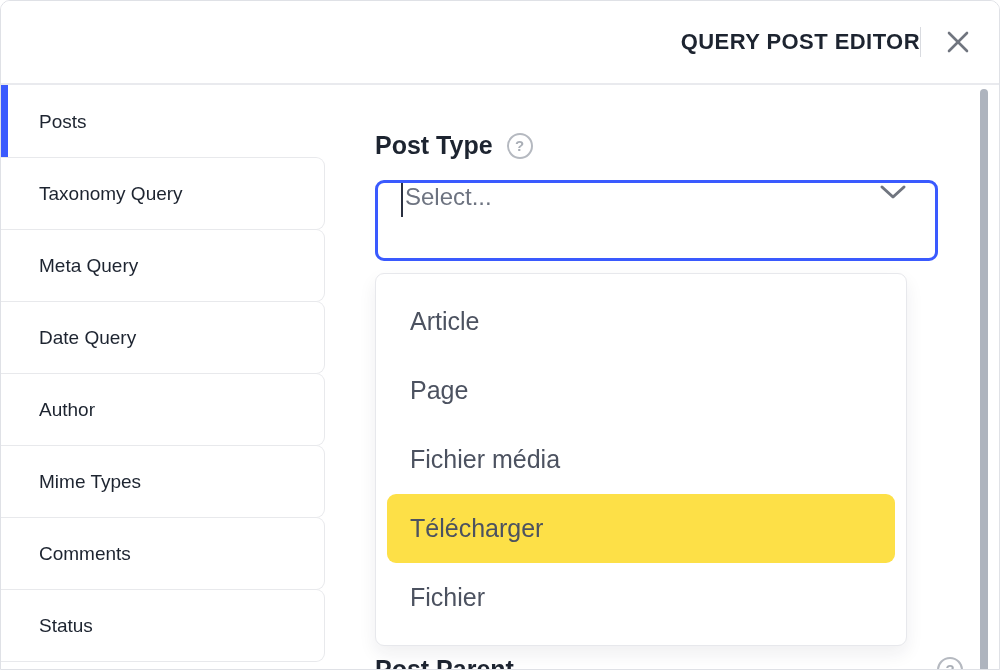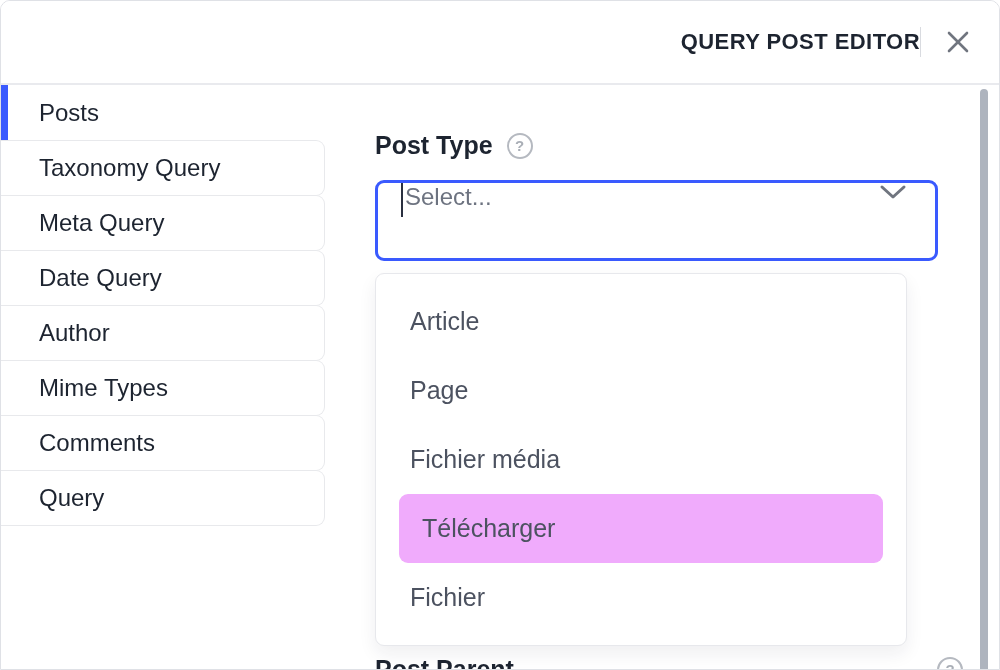--- a/index.html
+++ b/index.html
@@ -64,25 +64,25 @@
     display: flex;
     height: 584px;
   }
 
   
   .sidebar {
     flex: 0 0 324px;
     width: 324px;
   }
   .tab {
-    height: 56px;
+    height: 73px;
     display: flex;
     align-items: center;
     padding-left: 38px;
-    font-size: 24px;
+    font-size: 19px;
     color: #1d2430;
     background: #ffffff;
     border: 1px solid #e8e9ec;
     border-left: none;
     border-radius: 0 9px 9px 0;
     margin-top: -1px;
     cursor: pointer;
   }
   .tab.active {
     border: none;
@@ -161,23 +161,23 @@
   .dropdown-option {
     height: 69px;
     display: flex;
     align-items: center;
     padding-left: 34px;
     font-size: 25px;
     color: #4c5260;
     cursor: pointer;
   }
   .dropdown-option.highlighted {
-    background: #f0abfc;
+    background: #fde047;
     border-radius: 9px;
-    margin: 0 23px;
+    margin: 0 11px;
     padding-left: 23px;
   }
 
   .post-parent-row {
     margin-top: 9px;
     width: 588px;
     display: flex;
     align-items: center;
     justify-content: space-between;
   }
@@ -216,21 +216,21 @@
   <div class="body">
 
     <nav class="sidebar">
       <div class="tab active">Posts</div>
       <div class="tab">Taxonomy Query</div>
       <div class="tab">Meta Query</div>
       <div class="tab">Date Query</div>
       <div class="tab">Author</div>
       <div class="tab">Mime Types</div>
       <div class="tab">Comments</div>
-      <div class="tab">Query</div>
+      <div class="tab">Status</div>
     </nav>
 
     <main class="content">
 
       <div class="field-label-row">
         <span class="field-label">Post Type</span>
         <span class="help-icon">?</span>
       </div>
 
       <div class="select-control">

